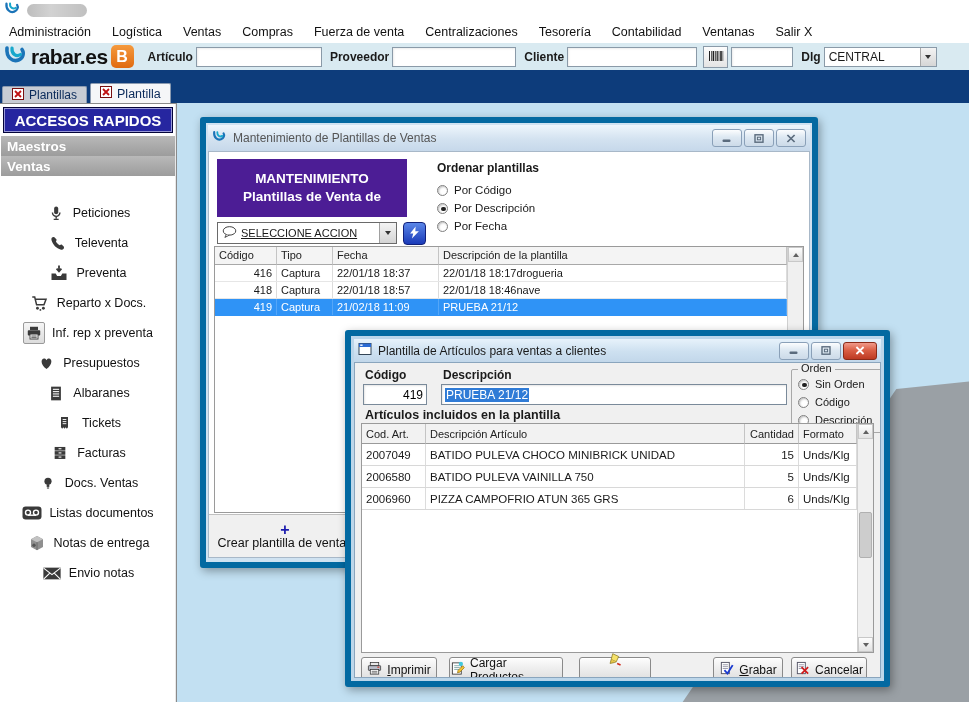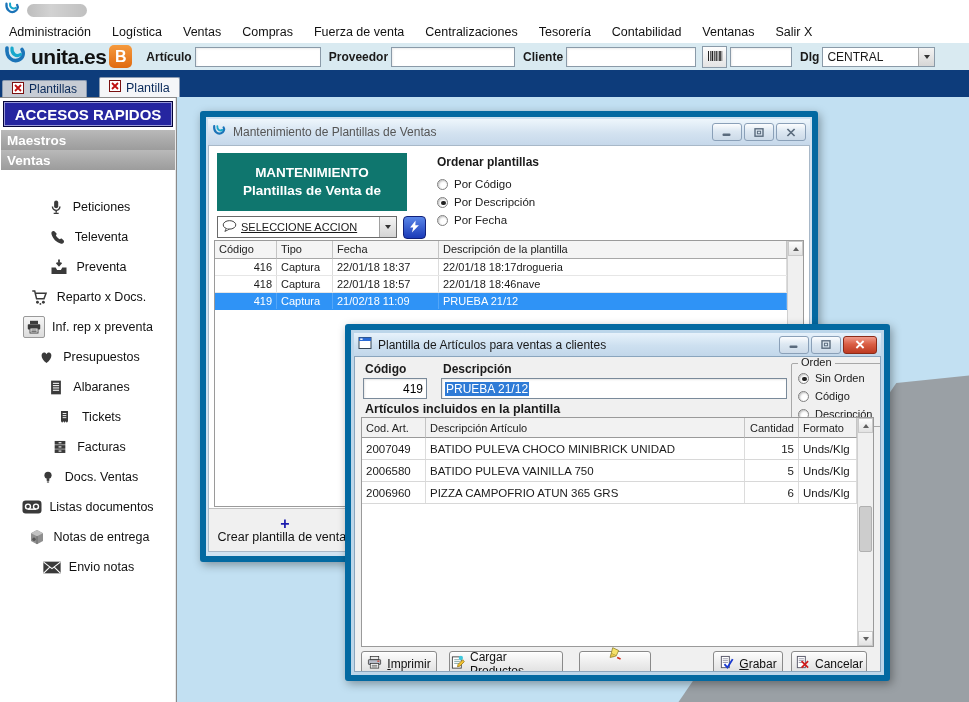--- a/index.html
+++ b/index.html
@@ -22,21 +22,21 @@
   .tb-input { height:20px; border:1px solid #8a9aa8; background:#fff; box-shadow:inset 1px 1px 2px rgba(0,0,0,.08); font:12px "Liberation Sans",sans-serif; padding:0 3px; }
   .w-art { width:126px; } .w-prov { width:124px; } .w-cli { width:130px; } .w-code { width:62px; }
   .barcode-btn { width:25px; height:22px; margin-left:6px; border:1px solid #8a9aa8; background:linear-gradient(#fdfdfd,#e4e4e4);
                  display:flex; align-items:center; justify-content:center; }
   .select { width:113px; height:20px; border:1px solid #8a9aa8; background:#fff; display:flex; align-items:center; font-size:12px; padding-left:4px; }
   .select .ddbox { margin-left:auto; width:16px; height:100%; background:linear-gradient(#f4f4f4,#d6d6d6); border-left:1px solid #a8a8a8; display:flex; align-items:center; justify-content:center; }
   .tri-down { width:0; height:0; border-left:3.5px solid transparent; border-right:3.5px solid transparent; border-top:4.5px solid #333; }
   .tri-up   { width:0; height:0; border-left:3.5px solid transparent; border-right:3.5px solid transparent; border-bottom:4.5px solid #606060; }
   .tri-down.gray { border-top-color:#606060; }
 
-  .tabbar { height:27px; background:#0d3c7b; display:flex; align-items:flex-end; padding-left:2px; gap:12px; }
+  .tabbar { height:33px; background:#0d3c7b; display:flex; align-items:flex-end; padding-left:2px; gap:3px; }
   .tab { height:17px; display:flex; align-items:center; gap:5px; padding:0 9px; background:#c7ccd4; color:#0a2a5a;
          font-size:12px; border:1px solid #8a9ab0; border-bottom:none; border-radius:2px 2px 0 0; }
   .tab.active { height:20px; background:#f5f6f8; font-size:12.5px; }
 
   
   .desktop { position:relative; height:611px; background:#c2e0f2; }
   .wallpaper-gray { position:absolute; inset:0; background:#9aa0a5;
       clip-path:polygon(92.5% 46.8%, 100% 45.6%, 100% 100%, 69.6% 100%); }
 
   
@@ -61,21 +61,21 @@
   .w-title { font-size:12px; color:#555; margin-left:6px; white-space:nowrap; }
   .win-dialog .w-title { color:#1a1a1a; }
   .w-btns { margin-left:auto; display:flex; gap:2px; }
   .wbtn { width:30px; height:18px; border:1px solid #8aa0b8; border-radius:3px;
           background:linear-gradient(#fcfdfe,#dde8f2 45%,#ccdae8); display:flex; align-items:center; justify-content:center; }
   .wbtn.red { background:linear-gradient(#f09a8a,#da5f45 45%,#bd3a22); border-color:#8a2a18; width:34px; }
   .win-body { position:relative; background:#fff; border:1px solid #a8b8c8; height:calc(100% - 28px); overflow:hidden; }
   .win-dialog .win-body { background:#f0f0f0; height:calc(100% - 23px); border-color:#8aa5bd; }
 
   
-  .mant-header { position:absolute; left:8px; top:7px; width:190px; height:58px; background:#0f766e; color:#fff;
+  .mant-header { position:absolute; left:8px; top:7px; width:190px; height:58px; background:#4c1d95; color:#fff;
                  font-weight:bold; font-size:13.5px; text-align:center; display:flex; flex-direction:column;
                  justify-content:center; line-height:18px; }
   .order-group { position:absolute; left:228px; top:9px; }
   .order-group .og-label { font-weight:bold; font-size:12px; margin-bottom:6px; }
   .radio-row { display:flex; align-items:center; gap:6px; font-size:11.5px; height:18px; }
   .radio { width:11px; height:11px; border-radius:50%; background:#fff; border:1px solid #808080;
            box-shadow:inset 1px 1px 2px rgba(0,0,0,.25); position:relative; flex:none; }
   .radio.sel::after { content:""; position:absolute; left:3px; top:3px; width:4.5px; height:4.5px; border-radius:50%; background:#222; }
   .combo { position:absolute; left:8px; top:70px; width:180px; height:22px; background:#fff; border:1px solid #6a6a6a;
            display:flex; align-items:center; gap:4px; padding-left:4px; }
@@ -152,21 +152,21 @@
       <span class="menu-item">Ventanas</span>
       <span class="menu-item">Salir X</span>
     </div>
 
   <div class="toolbar">
     <div class="logo">
       <span><svg width="25" height="24" viewBox="0 0 24 24">
             <path d="M3.5 5 C2.5 15 9.5 19 15 17 C19.5 15.3 21 10 18.5 6.5" fill="none" stroke="#1b74b8" stroke-width="3.6" stroke-linecap="round"></path>
             <path d="M8.5 5 C8 11.5 13 14 17 11.5" fill="none" stroke="#18a8cc" stroke-width="3.2" stroke-linecap="round"></path>
           </svg></span>
-      <span class="logo-text">unita.es</span>
+      <span class="logo-text">rabar.es</span>
       <span class="logo-b">B</span>
     </div>
     <span class="tb-label">Artículo</span>
     <input class="tb-input w-art" value="" style="">
     <span class="tb-label">Proveedor</span>
     <input class="tb-input w-prov" value="" style="">
     <span class="tb-label">Cliente</span>
     <input class="tb-input w-cli" value="" style="">
     <span class="barcode-btn">
         <span><svg width="16" height="12" viewBox="0 0 16 12">

